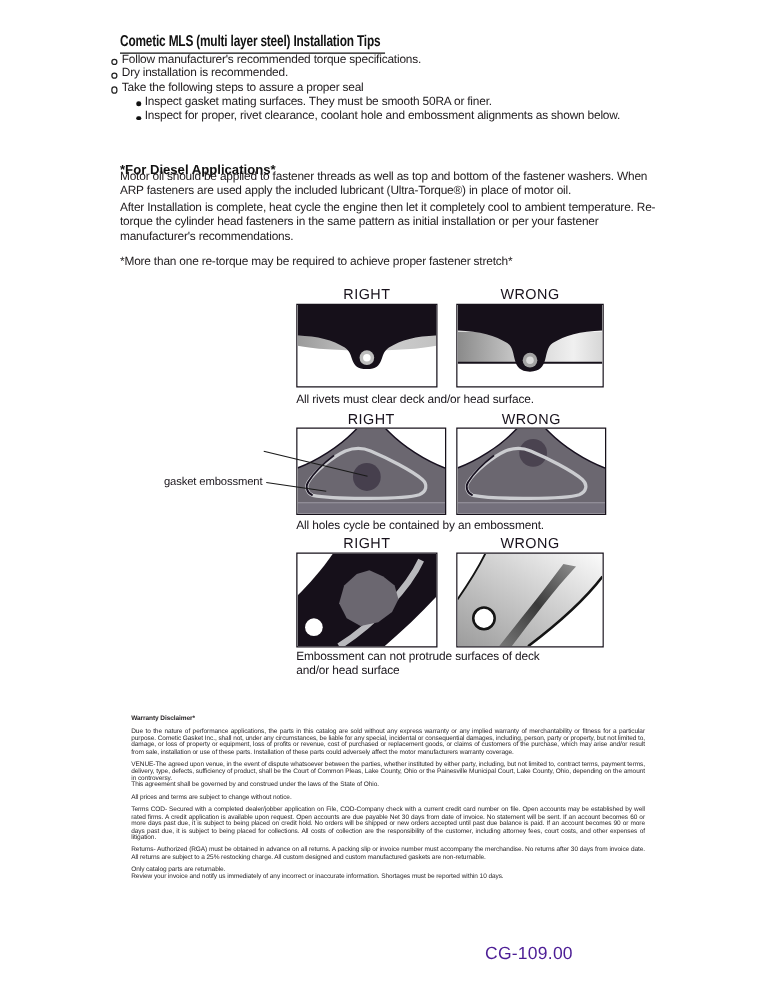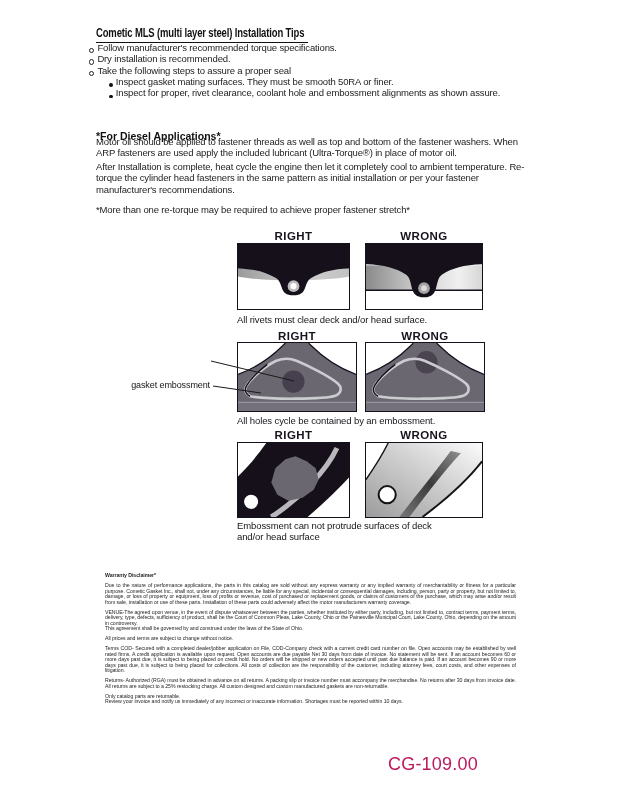--- a/index.html
+++ b/index.html
@@ -8,33 +8,33 @@
   .abs{position:absolute;}
 
   
   .title{left:96px;top:26px;font-size:12.5px;font-weight:bold;color:#111;
     letter-spacing:-.2px;border-bottom:1.6px solid #111;padding:0 5px 2px 0;
     transform:scaleX(.76);transform-origin:left top;white-space:nowrap;}
 
   
   .tips{left:89px;top:42px;width:460px;font-size:9.5px;letter-spacing:-.15px;}
   .tips ul{list-style:none;margin:0;padding:0;}
-  .tips li{display:flex;align-items:flex-end;gap:3px;line-height:11.3px;white-space:nowrap;}
+  .tips li{display:flex;align-items:center;gap:3px;line-height:11.3px;white-space:nowrap;}
   .m1{flex:none;width:3.4px;height:3.4px;border:1px solid #222;border-radius:50%;margin-top:3.2px;}
   .m2{flex:none;width:3.8px;height:3.8px;background:#111;border-radius:50%;margin-top:3.4px;}
   .subtips{margin-left:20px !important;}
 
   .h2{left:96px;top:130px;font-size:10.5px;font-weight:bold;color:#111;}
   .para{width:430px;font-size:9.5px;line-height:11.4px;letter-spacing:-.15px;}
   .p1{left:96px;top:136px;}
   .p2{left:96px;top:161px;}
   .note{left:96px;top:204px;font-size:9.5px;letter-spacing:-.15px;white-space:nowrap;}
 
   
-  .dlabel{font-size:11.5px;font-weight:bold;color:#18121c;letter-spacing:.4px;text-align:center;}
+  .dlabel{font-size:11.5px;font-weight:normal;color:#18121c;letter-spacing:.4px;text-align:center;}
   .panel{box-sizing:border-box;border:1.6px solid #16101a;background:#fff;overflow:hidden;}
   .panel svg{display:block;width:100%;height:100%;}
   .cap{font-size:9.5px;letter-spacing:-.1px;color:#18141a;white-space:nowrap;}
 
   .lbl-r1{left:237px;top:230px;width:113px;}
   .lbl-w1{left:365px;top:230px;width:118px;}
   .box-r1{left:237px;top:243px;width:113px;height:67px;}
   .box-w1{left:365px;top:243px;width:118px;height:67px;}
   .cap1{left:237px;top:314px;}
 
@@ -54,21 +54,21 @@
   .box-w3{left:365px;top:442px;width:118px;height:76px;}
   .cap3{left:237px;top:520px;line-height:11px;}
 
   
   .disc{left:105px;top:573px;width:411px;font-size:5.2px;line-height:5.45px;
     letter-spacing:-.05px;color:#221e20;text-align:justify;}
   .disc .dh{font-weight:bold;margin:0 0 5px 0;}
   .disc p{margin:0 0 4.6px 0;}
   .disc p.tight{margin:0;}
 
-  .pagenum{left:388px;top:754px;font-size:18px;color:#be185d;letter-spacing:.2px;}
+  .pagenum{left:388px;top:754px;font-size:14px;color:#4c1d95;letter-spacing:.2px;}
 </style>
 </head>
 <body>
 
 <div class="page">
 
   <div class="abs title">Cometic MLS (multi layer steel) Installation Tips</div>
 
   <div class="abs tips">
     <ul>
@@ -85,21 +85,21 @@
         <span>Take the following steps to assure a proper seal</span>
       </li>
     </ul>
     <ul class="subtips">
       <li>
         <span class="m2"></span>
         <span>Inspect gasket mating surfaces.  They must be smooth 50RA or finer.</span>
       </li>
       <li>
         <span class="m2"></span>
-        <span>Inspect for proper, rivet clearance, coolant hole and embossment alignments as shown assure.</span>
+        <span>Inspect for proper, rivet clearance, coolant hole and embossment alignments as shown below.</span>
       </li>
     </ul>
   </div>
 
   <div class="abs h2">*For Diesel Applications*</div>
   <div class="abs para p1">Motor oil should be applied to fastener threads as well as top and bottom of the fastener washers. When ARP fasteners are used apply the included lubricant (Ultra-Torque®) in place of motor oil.</div>
   <div class="abs note">*More than one re-torque may be required to achieve proper fastener stretch*</div>
   <div class="abs para p2">After Installation is complete, heat cycle the engine then let it completely cool to ambient temperature. Re-torque the cylinder head fasteners in the same pattern as initial installation or per your fastener manufacturer's recommendations.</div>
 
   <div class="abs dlabel lbl-r1">RIGHT</div>

